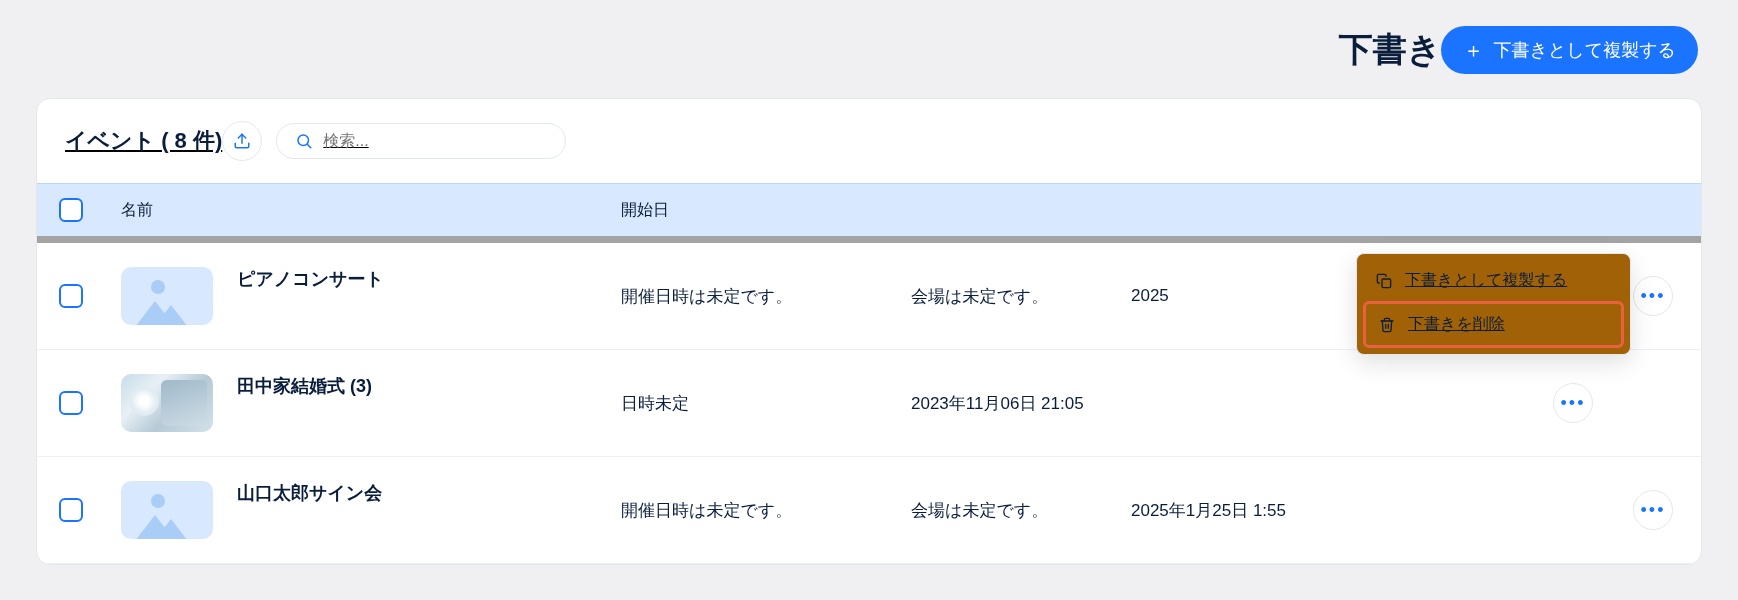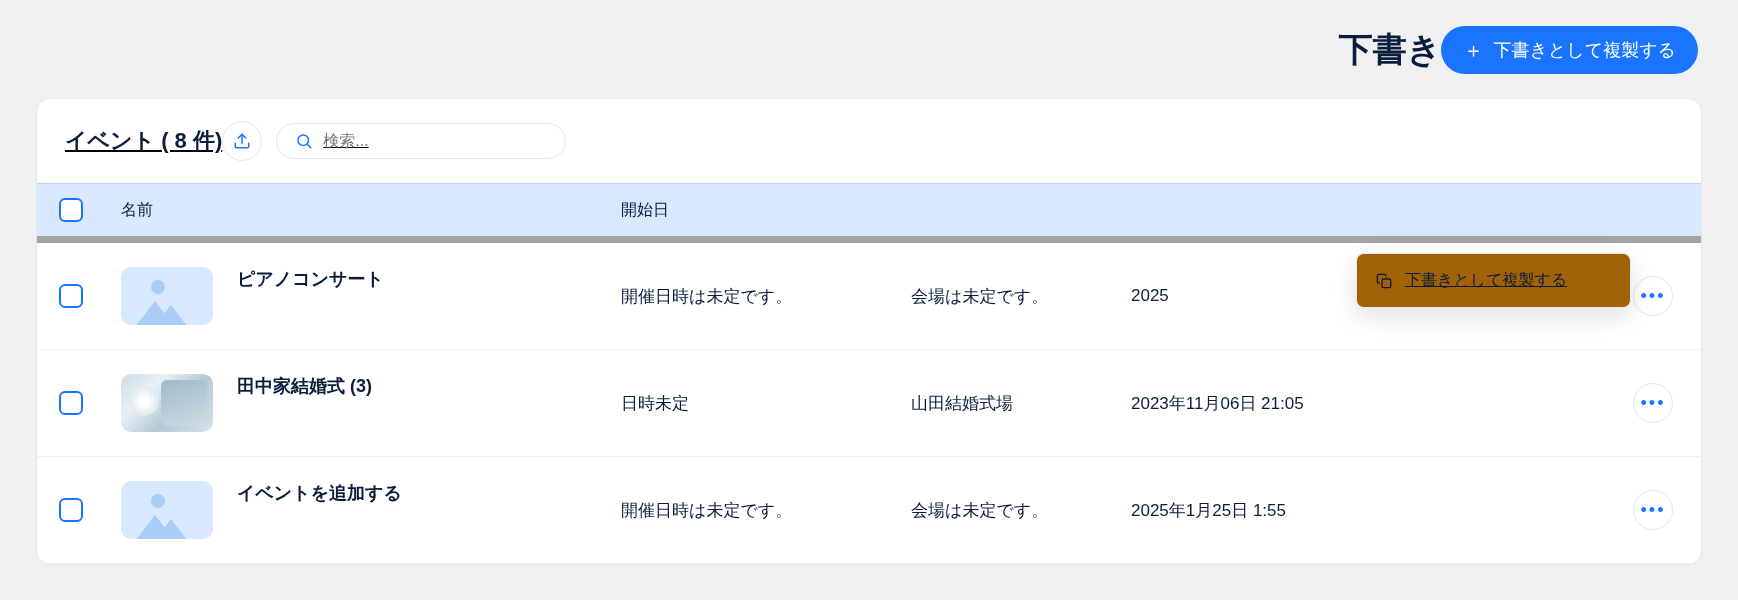--- a/index.html
+++ b/index.html
@@ -283,44 +283,54 @@
     <div class="dropdown">
       <div class="drop-item">
         <span class="drop-icon">
           <svg width="16" height="16" viewBox="0 0 24 24" fill="none" stroke="currentColor" stroke-width="2" stroke-linecap="round" stroke-linejoin="round">
               <rect x="9" y="9" width="13" height="13" rx="2"></rect>
               <path d="M5 15H4a2 2 0 0 1-2-2V4a2 2 0 0 1 2-2h9a2 2 0 0 1 2 2v1"></path>
             </svg>
         </span>
         <span>下書きとして複製する</span>
       </div>
+      <div class="drop-item highlight">
+        <span class="drop-icon">
+          <svg width="16" height="16" viewBox="0 0 24 24" fill="none" stroke="currentColor" stroke-width="2" stroke-linecap="round" stroke-linejoin="round">
+              <polyline points="3 6 5 6 21 6"></polyline>
+              <path d="M19 6l-1 14a2 2 0 0 1-2 2H8a2 2 0 0 1-2-2L5 6"></path>
+              <path d="M10 11v6M14 11v6"></path>
+              <path d="M8 6V4a2 2 0 0 1 2-2h4a2 2 0 0 1 2 2v2"></path>
+            </svg>
+        </span>
+        <span>下書きを削除</span>
+      </div>
     </div>
   </div>
 
   <div class="row">
     <div>
         <div class="check"></div>
       </div>
     <div class="name-cell">
       <div class="thumb photo"></div>
       <div class="event-name">田中家結婚式 (3)</div>
     </div>
     <div>日時未定</div>
-    <div>山田結婚式場</div>
     <div>2023年11月06日 21:05</div>
     <button class="more-btn">•••</button>
   </div>
 
   <div class="row">
     <div>
         <div class="check"></div>
       </div>
     <div class="name-cell">
       <div class="thumb placeholder"></div>
-      <div class="event-name">イベントを追加する</div>
+      <div class="event-name">山口太郎サイン会</div>
     </div>
     <div>開催日時は未定です。</div>
     <div>会場は未定です。</div>
     <div>2025年1月25日 1:55</div>
     <button class="more-btn">•••</button>
   </div>
 
 </div>
 
 </body></html>

